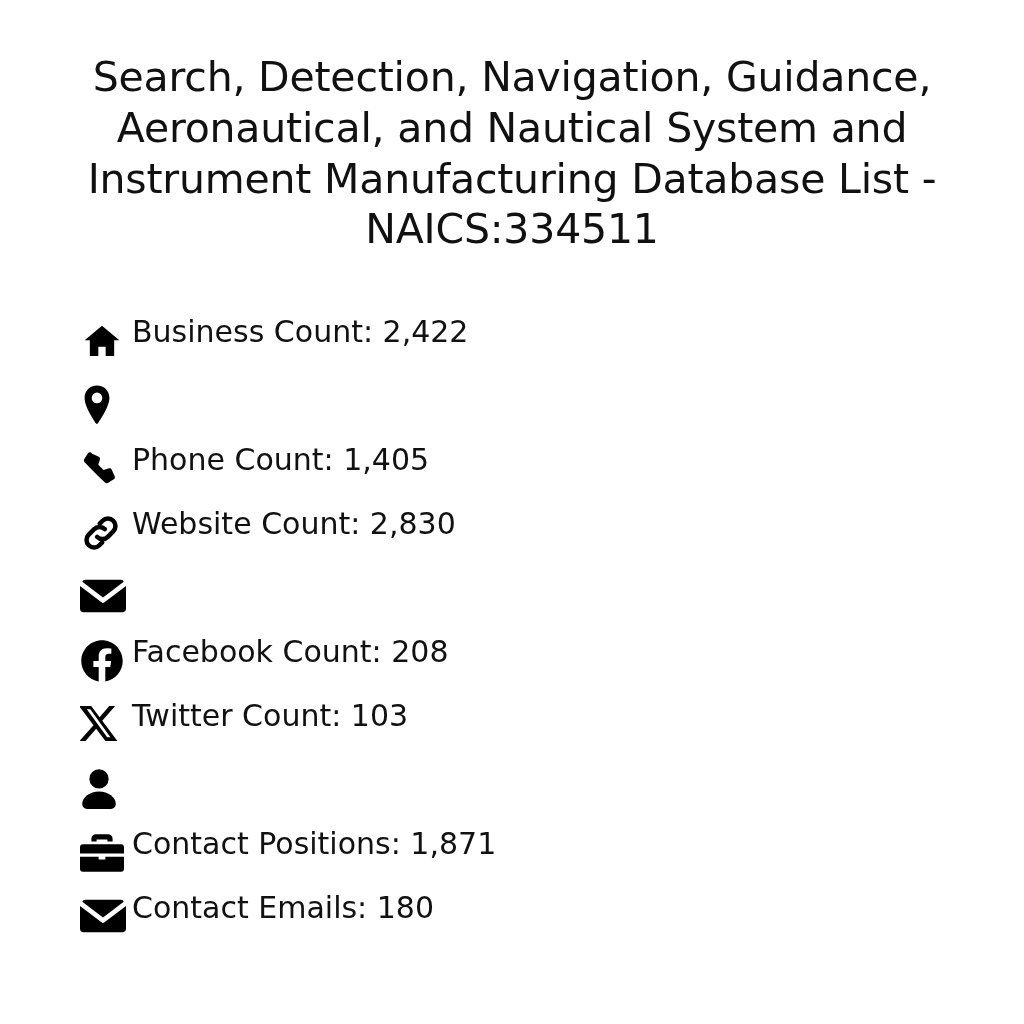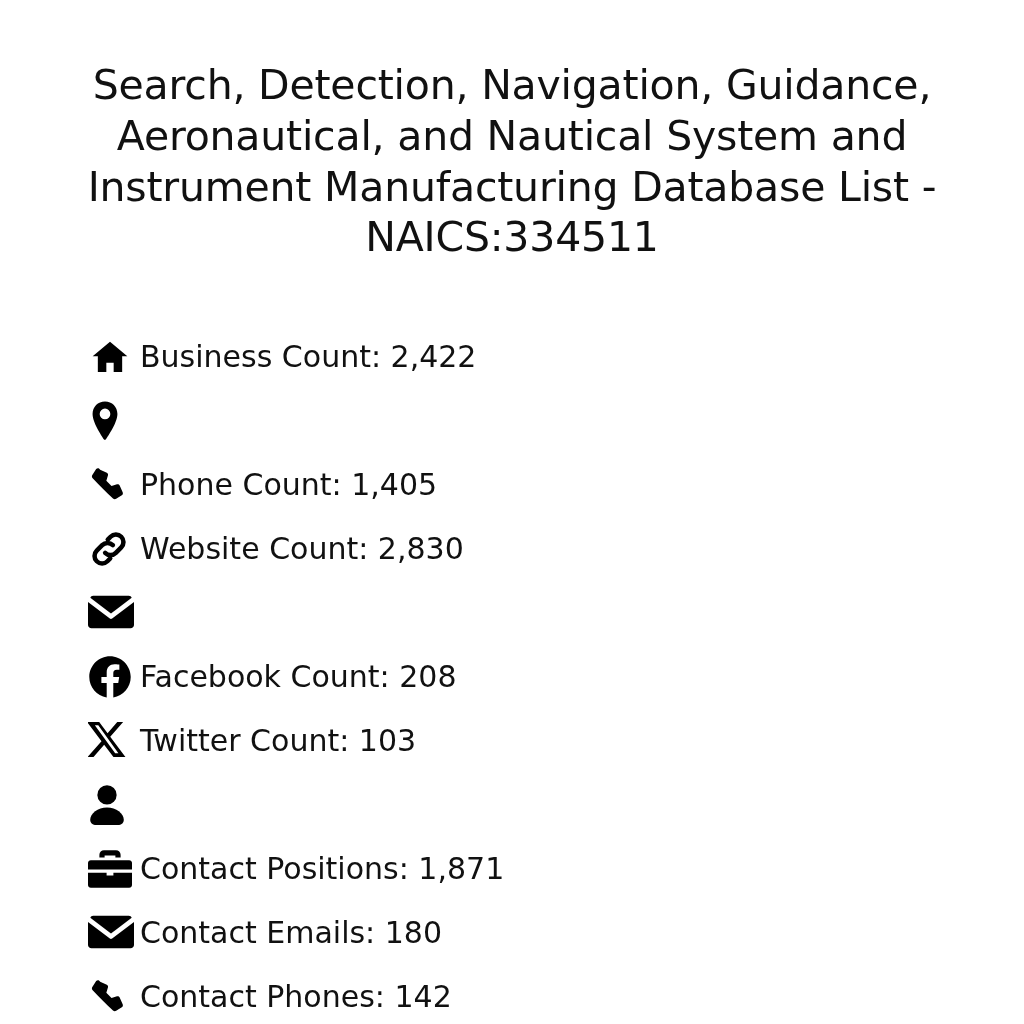--- a/index.html
+++ b/index.html
@@ -11,41 +11,41 @@
     height: 1024px;
     background: #ffffff;
     font-family: "DejaVu Sans", sans-serif;
     color: #111111;
     overflow: hidden;
   }
   .page {
     width: 1024px;
     height: 808px;
     box-sizing: border-box;
-    padding: 12px;
+    padding: 4px;
     position: relative;
   }
   .title {
     margin: 0;
     padding: 48px 56px 0 56px;
     font-size: 41px;
     line-height: 1.24;
     font-weight: 400;
     text-align: center;
     color: #111111;
     letter-spacing: -0.2px;
   }
   .stats {
     list-style: none;
     margin: 0;
     padding: 62px 0 0 76px;
   }
   .stat-row {
     display: flex;
-    align-items: center;
+    align-items: flex-start;
     height: 64px;
   }
   .stat-icon {
     width: 52px;
     min-width: 52px;
     height: 48px;
     display: flex;
     align-items: center;
     justify-content: flex-start;
     color: #000000;
@@ -155,23 +155,15 @@
     <li class="stat-row">
       <span class="stat-icon">
         <svg width="46" height="36" viewBox="0 0 24 18" fill="currentColor" aria-hidden="true">
           <path d="M1.2 1.1 12 9.3 22.8 1.1C22.6.5 22 0 21.3 0H2.7C2 0 1.4.5 1.2 1.1z"></path>
           <path d="M24 3.2 12.6 11.9c-.4.3-.9.3-1.2 0L0 3.2v12.1C0 16.2.8 17 1.8 17h20.4c1 0 1.8-.8 1.8-1.7V3.2z"></path>
         </svg>
       </span>
       <span class="stat-label">Contact Emails: 180</span>
     </li>
 
-    <li class="stat-row">
-      <span class="stat-icon">
-        <svg width="40" height="40" viewBox="0 0 24 24" fill="currentColor" aria-hidden="true">
-          <path d="M6.6 2.1c-.6-.3-1.4-.1-1.8.5L2.6 6c-.4.6-.3 1.4.2 1.9 4.1 4.4 7.8 8.1 12.2 12.2.5.5 1.3.6 1.9.2l3.4-2.2c.6-.4.8-1.2.5-1.8l-1.8-4c-.3-.6-1-.9-1.6-.7l-3.3 1-3.1-3.1 1-3.3c.2-.6-.1-1.3-.7-1.6l-4-1.8z"></path>
-        </svg>
-      </span>
-      <span class="stat-label">Contact Phones: 142</span>
-    </li>
 
   </ul>
 </div>
 
 </body></html>

